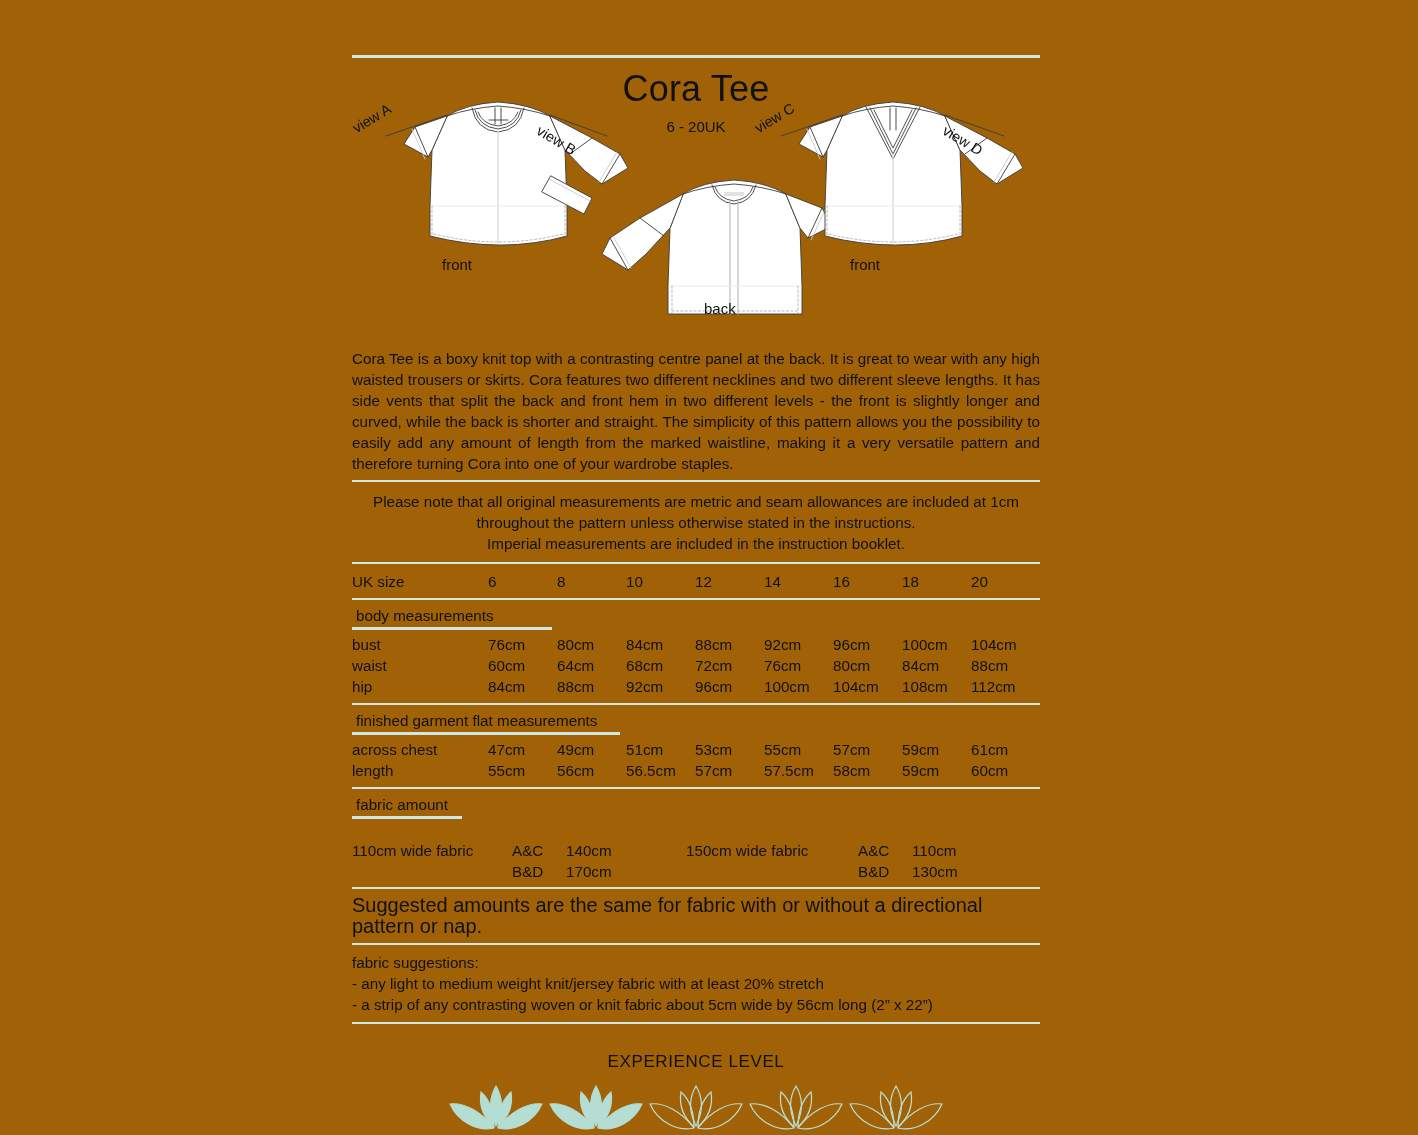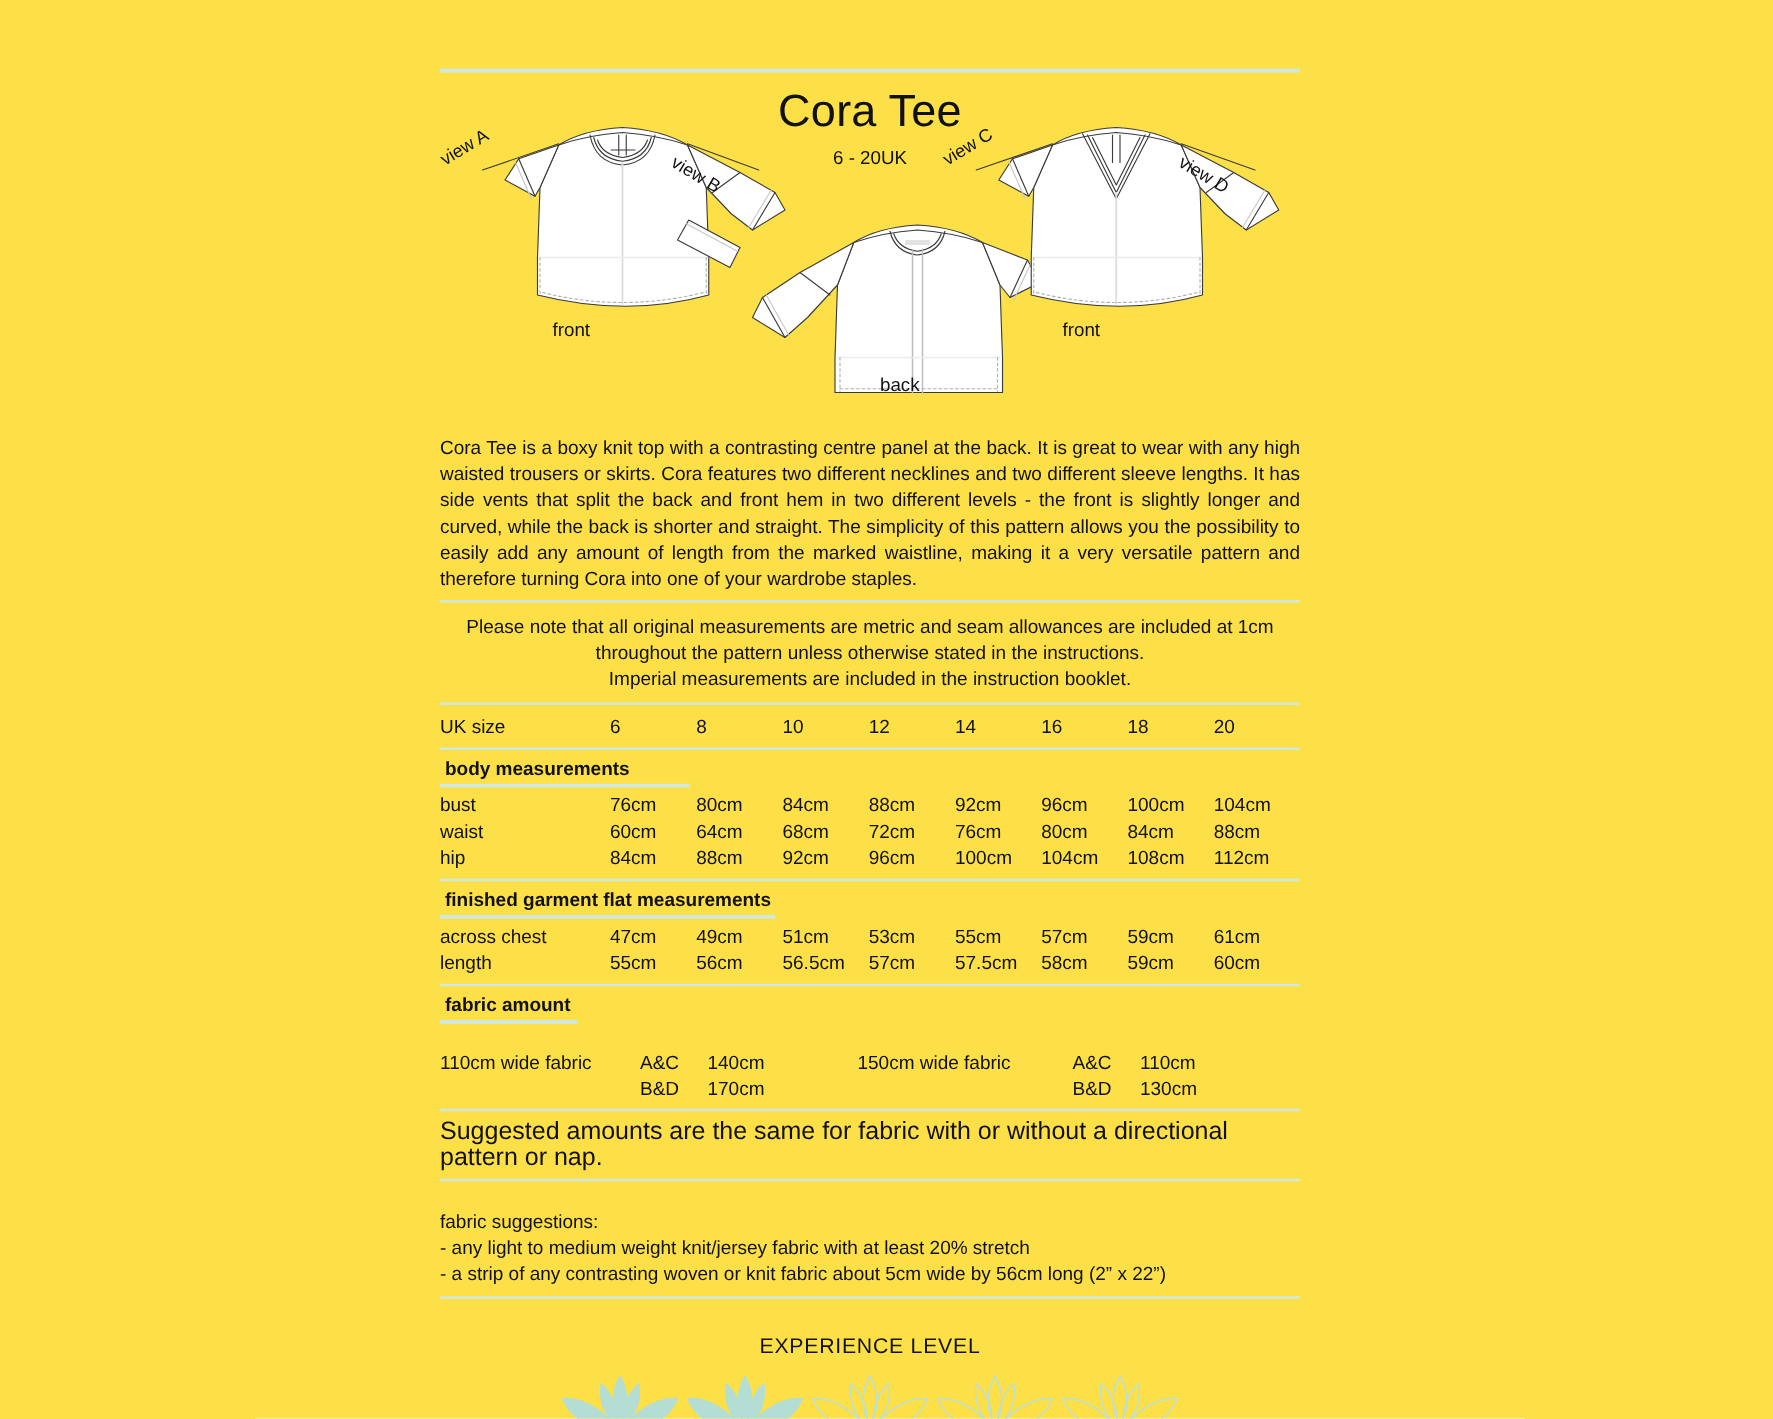--- a/index.html
+++ b/index.html
@@ -6,21 +6,21 @@
   html, body {
     margin: 0; padding: 0;
     width: 1418px; height: 1135px;
     background: #ffffff;
     font-family: "Liberation Sans", sans-serif;
     color: #111111;
   }
   #page {
     position: relative;
     width: 1418px; height: 1135px;
-    background: #fde047;
+    background: #a16207;
     overflow: hidden;
   }
   .sheet {
     position: absolute;
     left: 352px;
     top: 0;
     width: 688px;
     height: 1135px;
   }
 
@@ -110,37 +110,36 @@
   .col-label { width: 136px; }
   .col-v     { width: 69px; }
   .row-head td { padding: 7px 0 6px 0; }
 
   .section-head-wrap { padding: 7px 0 0 0; }
   .section-head {
     display: inline-block;
     font-size: 15.2px;
     color: #111;
     padding: 0 0 3px 4px;
-    font-weight: bold;
   }
   .head-ul { margin-bottom: 4px; }
 
   
   .fab-row { display: flex; align-items: flex-start; font-size: 15.2px; line-height: 21px; }
   .fab-c1 { width: 160px; }
   .fab-c2 { width: 54px; }
   .fab-c3 { width: 120px; }
   .fab-c4 { width: 172px; }
   .fab-c5 { width: 54px; }
   .fab-c6 { width: 80px; }
   .fab-block { padding: 5px 0 5px 0; margin-top: 16px; }
 
   .note-line { font-size: 20px; line-height: 21px; padding: 6px 0 6px 0; }
 
-  .list-block { padding: 22px 0 7px 0; }
+  .list-block { padding: 7px 0 7px 0; }
   .list-block div { font-size: 15.2px; line-height: 21px; }
 
   
   .exp-wrap { padding-top: 28px; text-align: center; }
   .exp-title {
     font-size: 17px;
     letter-spacing: 0.6px;
     color: #111;
   }
   .lotus-row {

